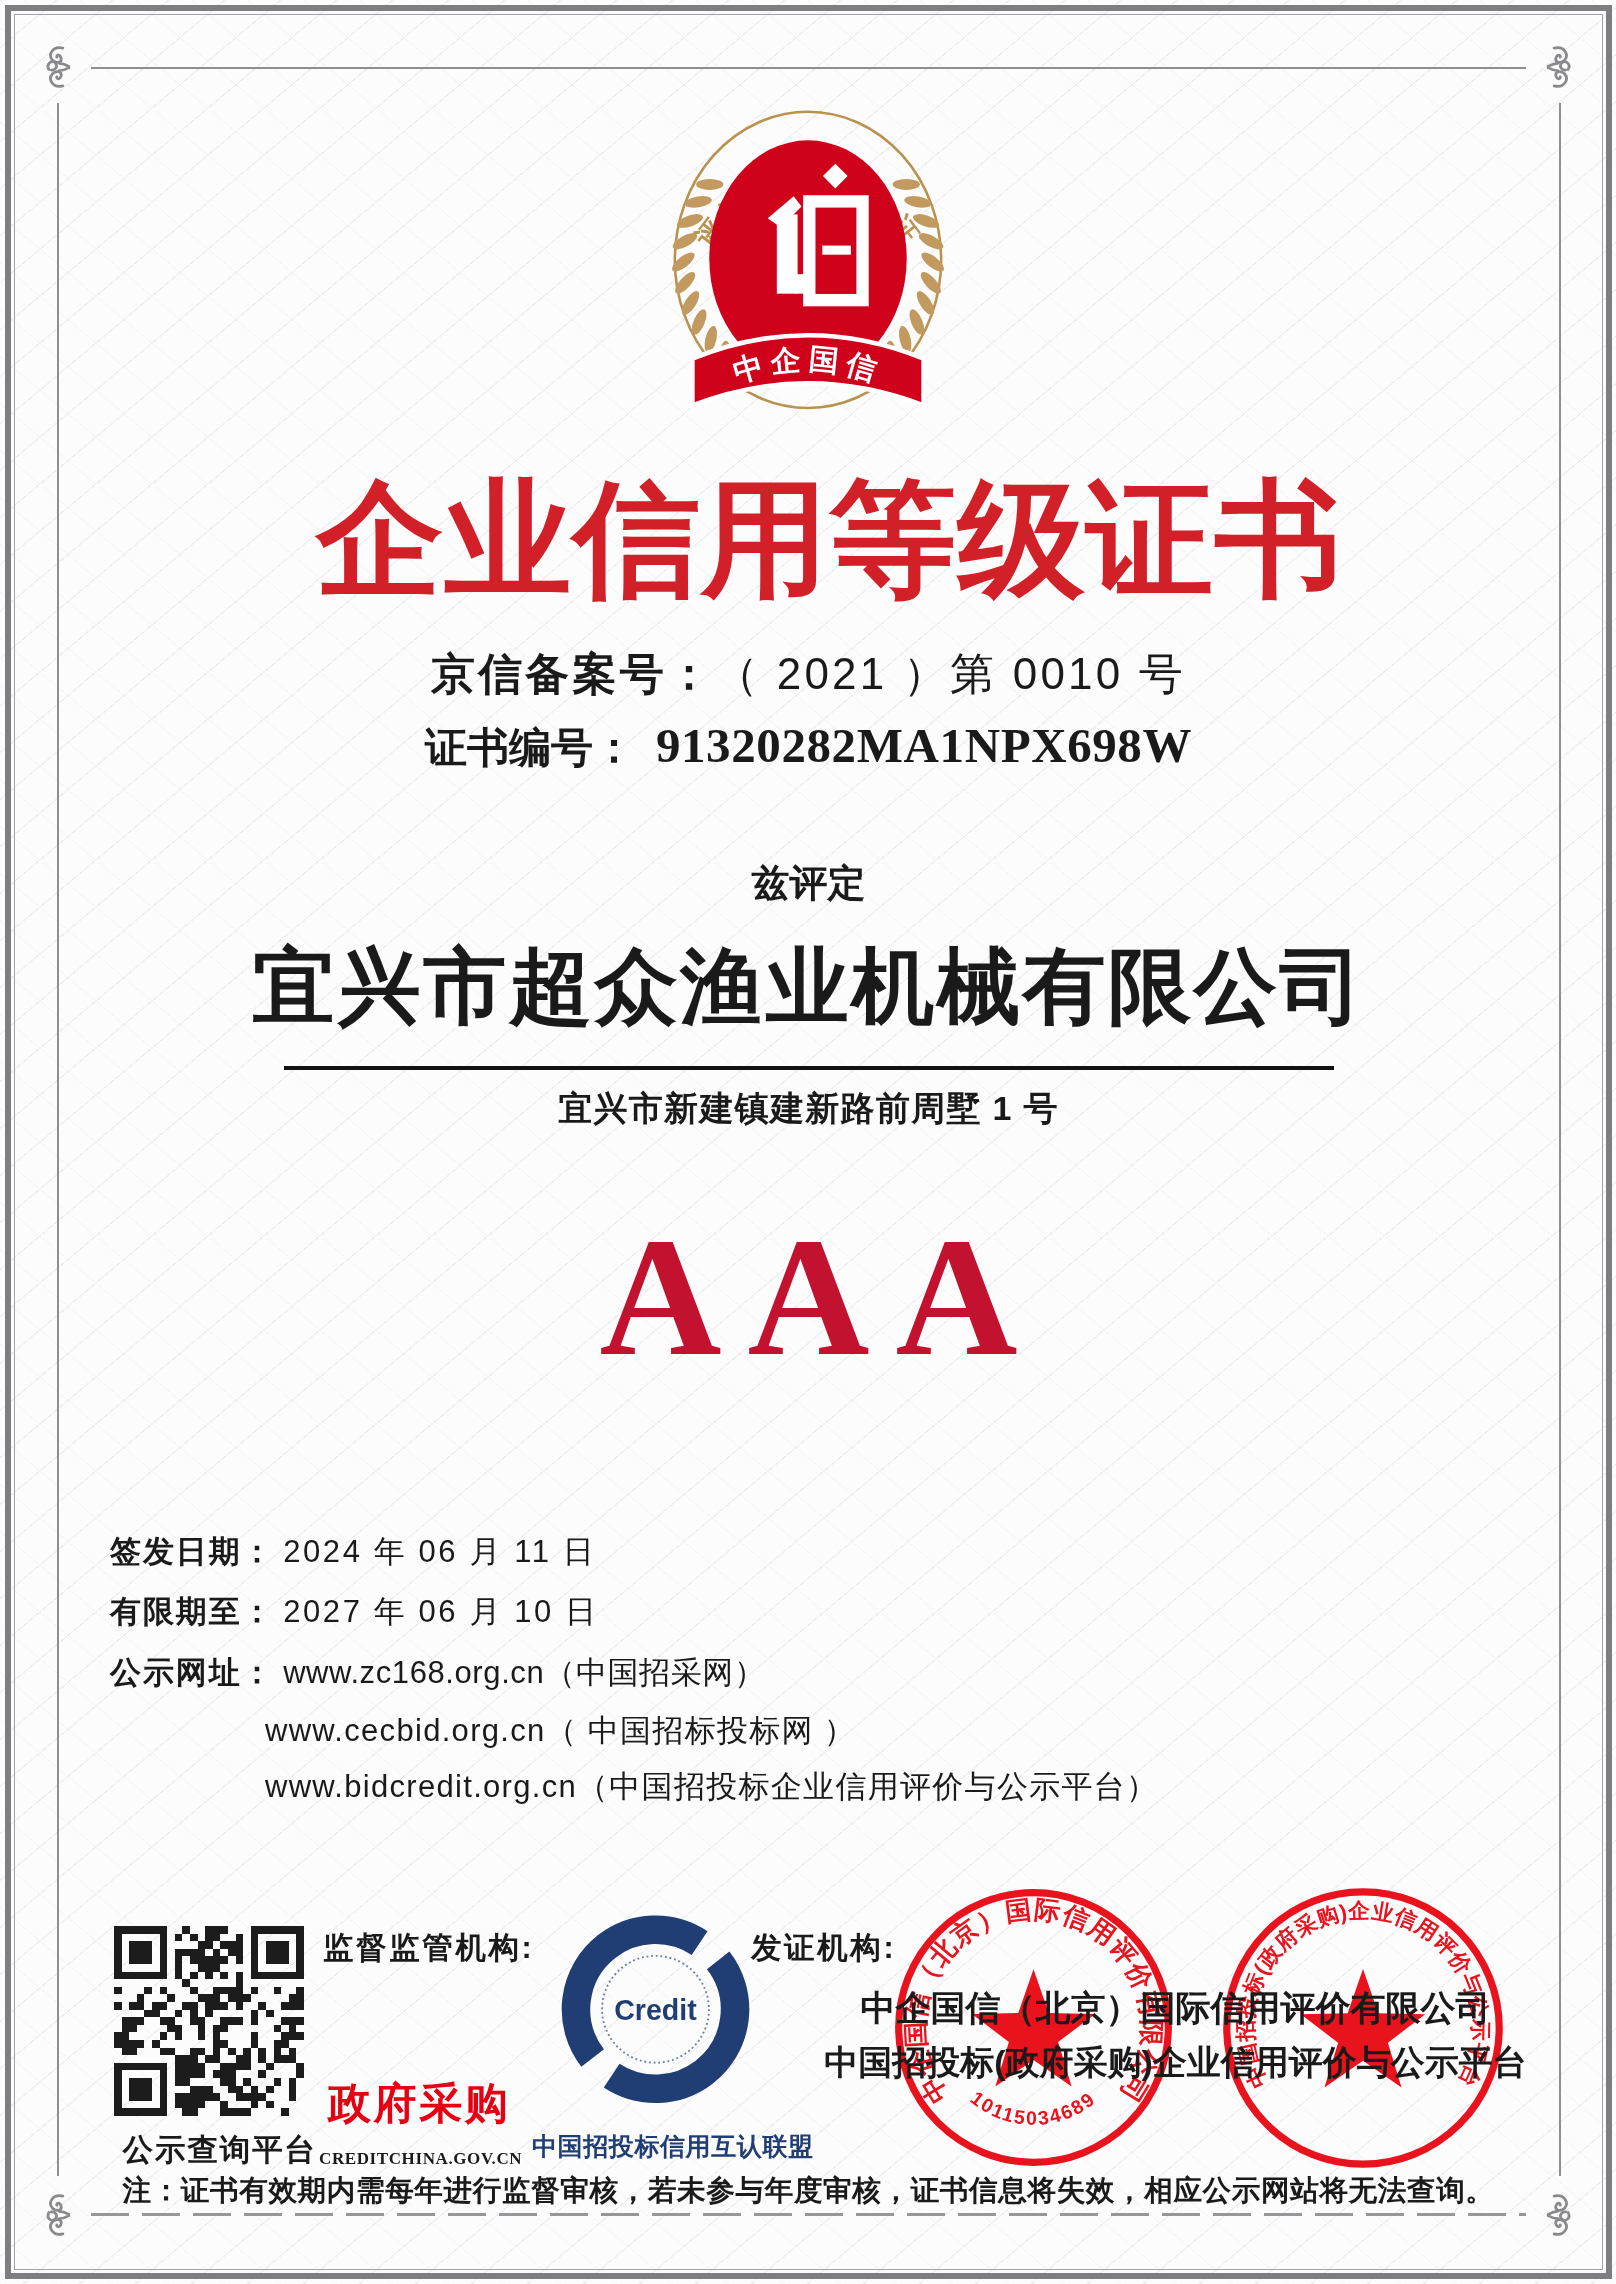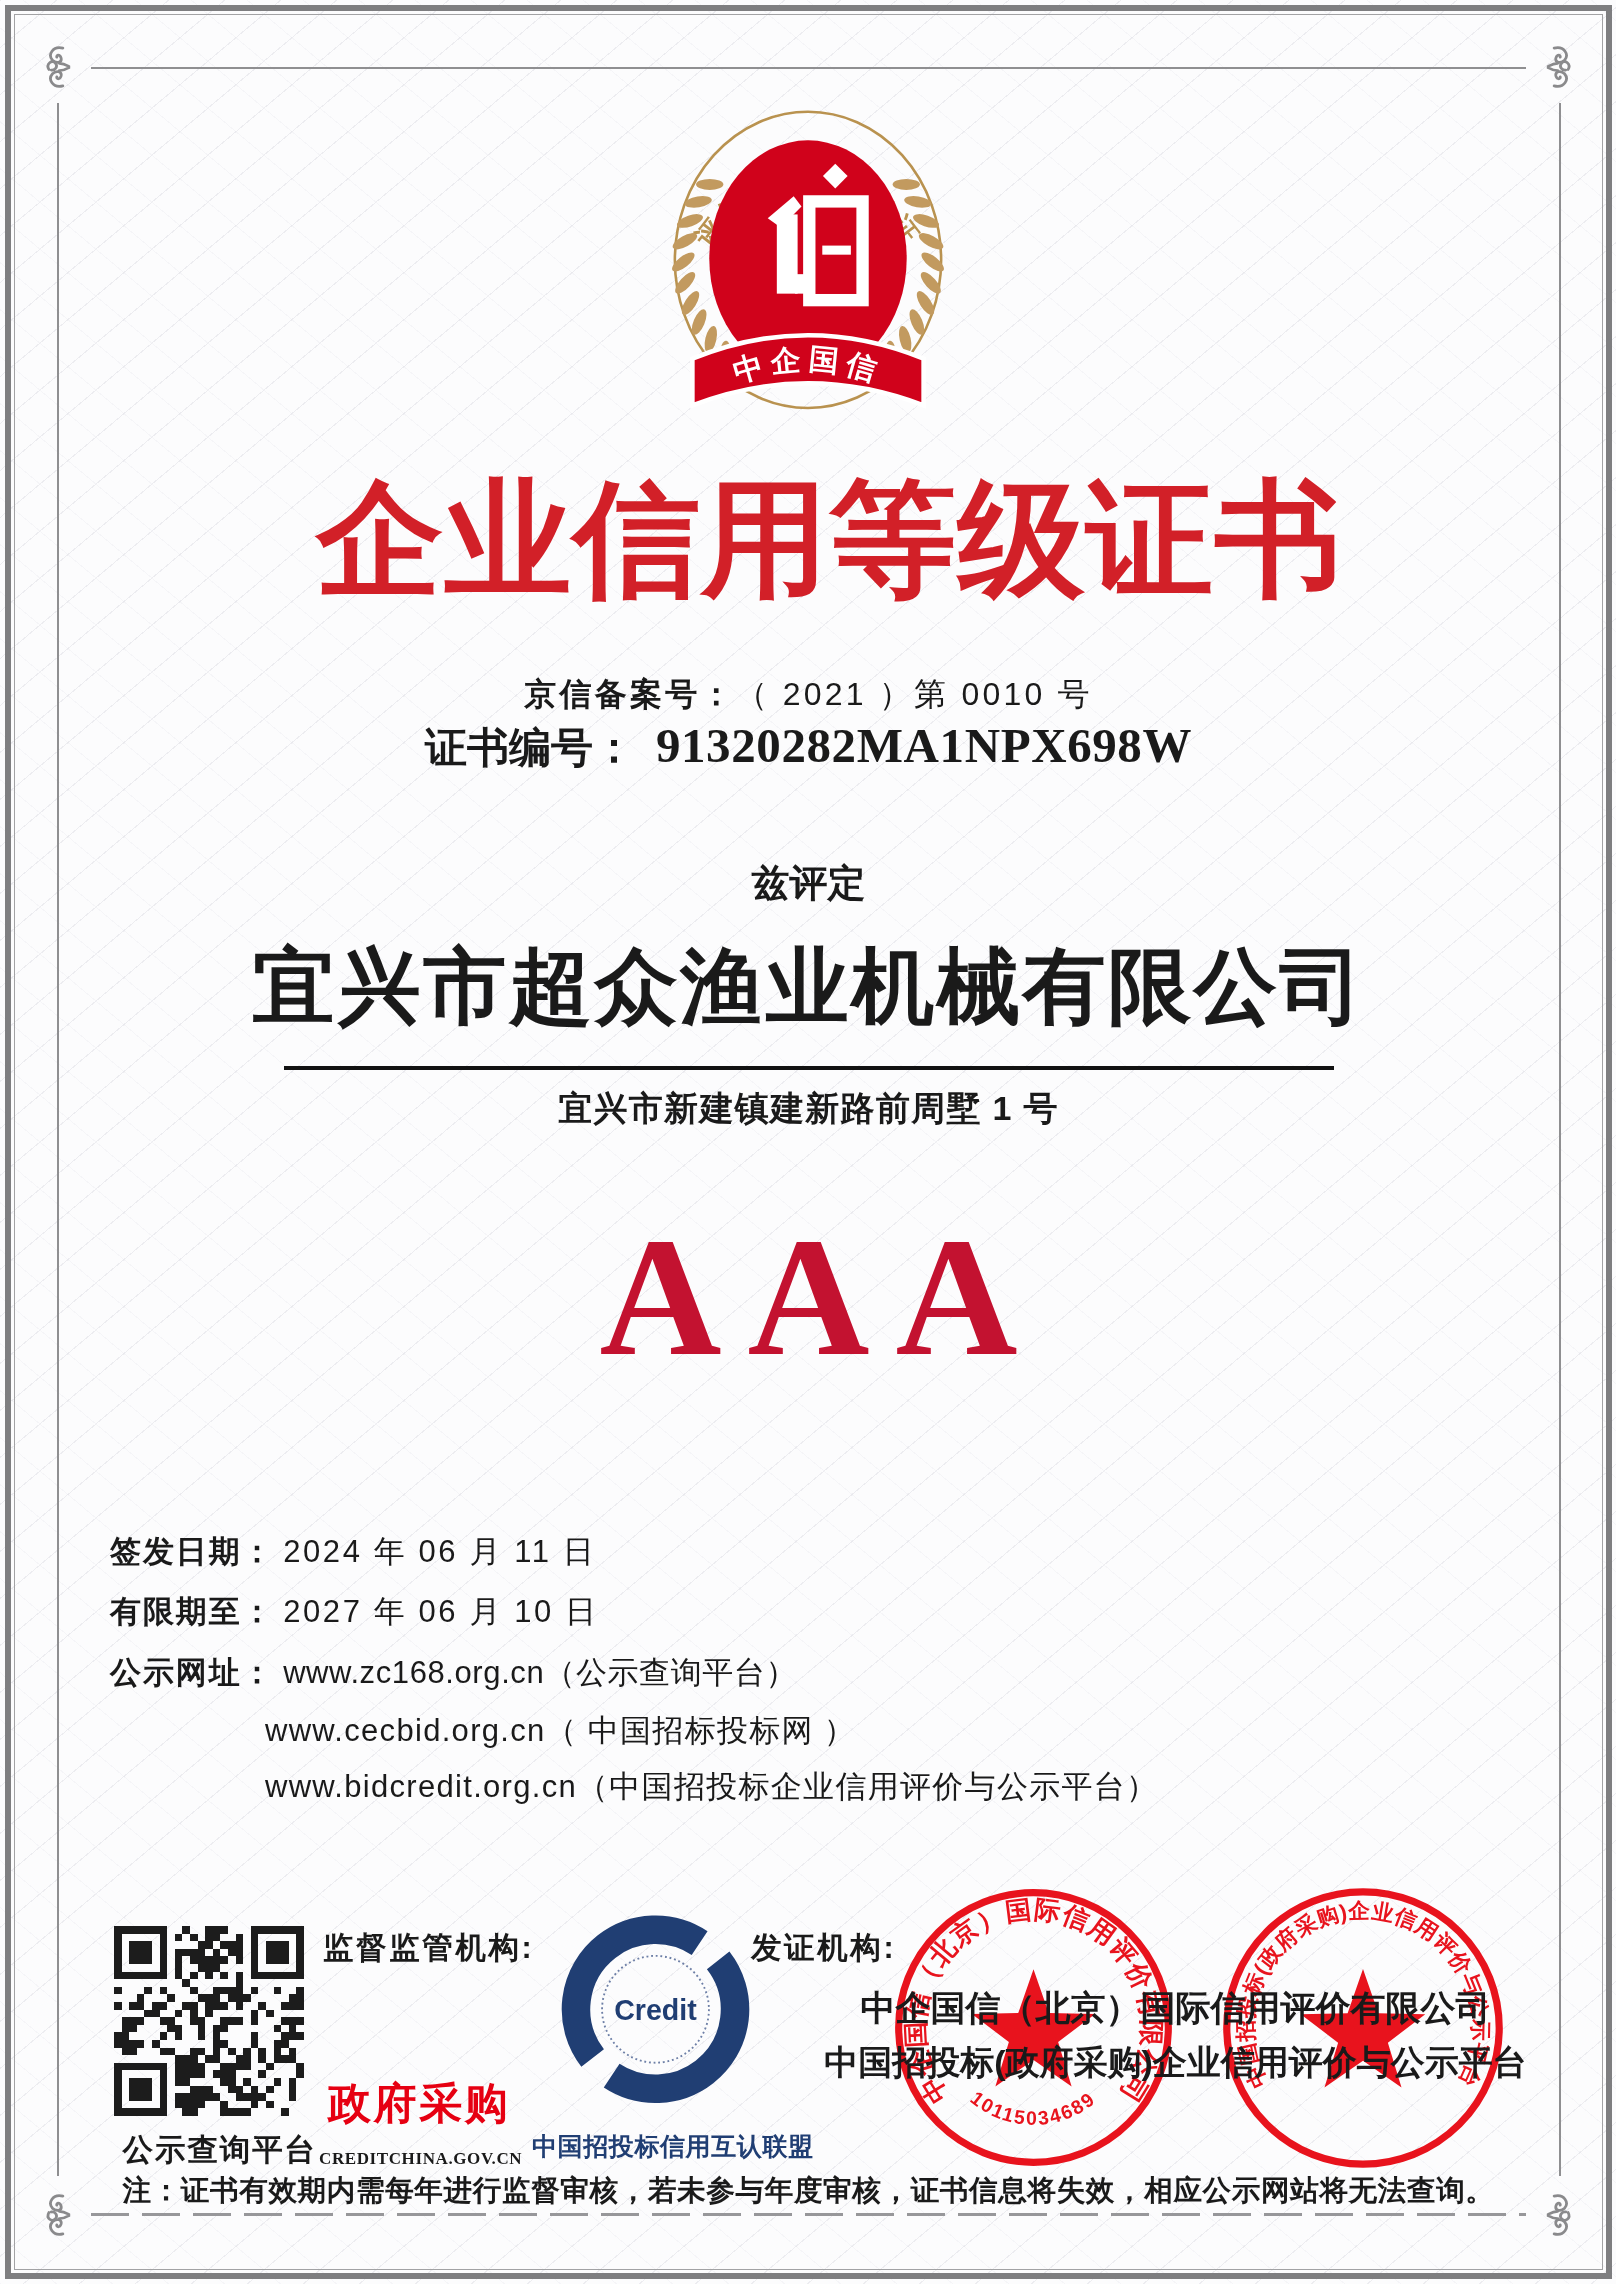--- a/index.html
+++ b/index.html
@@ -15,21 +15,21 @@
   .in-line{position:absolute;background:#8f8f91;}
   .in-top{left:91px;right:91px;top:67px;height:1.9px;}
   .in-left{left:57px;top:103px;bottom:108px;width:1.9px;}
   .in-right{right:56px;top:103px;bottom:108px;width:1.9px;}
   .in-bottom{left:91px;right:91px;top:2213px;height:2.6px;background:
       repeating-linear-gradient(90deg,#97979a 0 38px,transparent 38px 51px);}
   .orn{position:absolute;width:38px;height:44px;}
   .abs{position:absolute;}
   .ctr{left:0;right:0;text-align:center;}
   .title{top:476px;font-size:127px;font-weight:900;letter-spacing:1.3px;line-height:1;margin-left:42px;}
-  .filing{top:645px;font-size:32px;letter-spacing:3.2px;margin-top:28px;}
+  .filing{top:645px;font-size:44px;letter-spacing:3.2px;}
   .filing b{font-weight:700;}
   .certline{top:717px;font-size:42px;font-weight:900;}
   .certline .num{font-family:"Liberation Serif","DejaVu Serif",serif;font-size:49px;font-weight:700;letter-spacing:0.6px;}
   .hereby{top:858px;font-size:38px;font-weight:800;}
   .company{top:943px;font-size:83px;font-weight:900;letter-spacing:2.6px;line-height:1.05;}
   .company-underline{top:1066px;left:284px;width:1050px;height:3.9px;background:#121212;}
   .address{top:1086px;font-size:34px;font-weight:800;letter-spacing:1.3px;}
   .rating{top:1213px;font-family:"Liberation Serif","DejaVu Serif",serif;font-size:169px;font-weight:700;
           letter-spacing:26px;padding-left:26px;line-height:1;}
   .inforow{position:absolute;left:110px;font-size:31px;white-space:nowrap;}
@@ -153,21 +153,21 @@
   <div class="inforow" style="top:1531px">
     <span class="lab">签发日期：</span>
     <span class="val">2024 年 06 月 11 日</span>
   </div>
   <div class="inforow" style="top:1591px">
     <span class="lab">有限期至：</span>
     <span class="val">2027 年 06 月 10 日</span>
   </div>
   <div class="inforow" style="top:1652px">
     <span class="lab" style="min-width:129px">公示网址：</span>
-    <span class="val" style="letter-spacing:0.6px">www.zc168.org.cn（公示查询平台）</span>
+    <span class="val" style="letter-spacing:0.6px">www.zc168.org.cn（中国招采网）</span>
   </div>
   <div class="urlrow" style="top:1710px">www.cecbid.org.cn（ 中国招标投标网 ）</div>
   <div class="urlrow" style="top:1766px">www.bidcredit.org.cn（中国招投标企业信用评价与公示平台）</div>
 
   <svg id="qr" class="abs qr" width="190" height="190" viewBox="0 0 25 25" shape-rendering="crispEdges">
       <rect x="0" y="0" width="1" height="1" fill="#1c1c1c"></rect>
       <rect x="1" y="0" width="1" height="1" fill="#1c1c1c"></rect>
       <rect x="2" y="0" width="1" height="1" fill="#1c1c1c"></rect>
       <rect x="3" y="0" width="1" height="1" fill="#1c1c1c"></rect>
       <rect x="4" y="0" width="1" height="1" fill="#1c1c1c"></rect>

